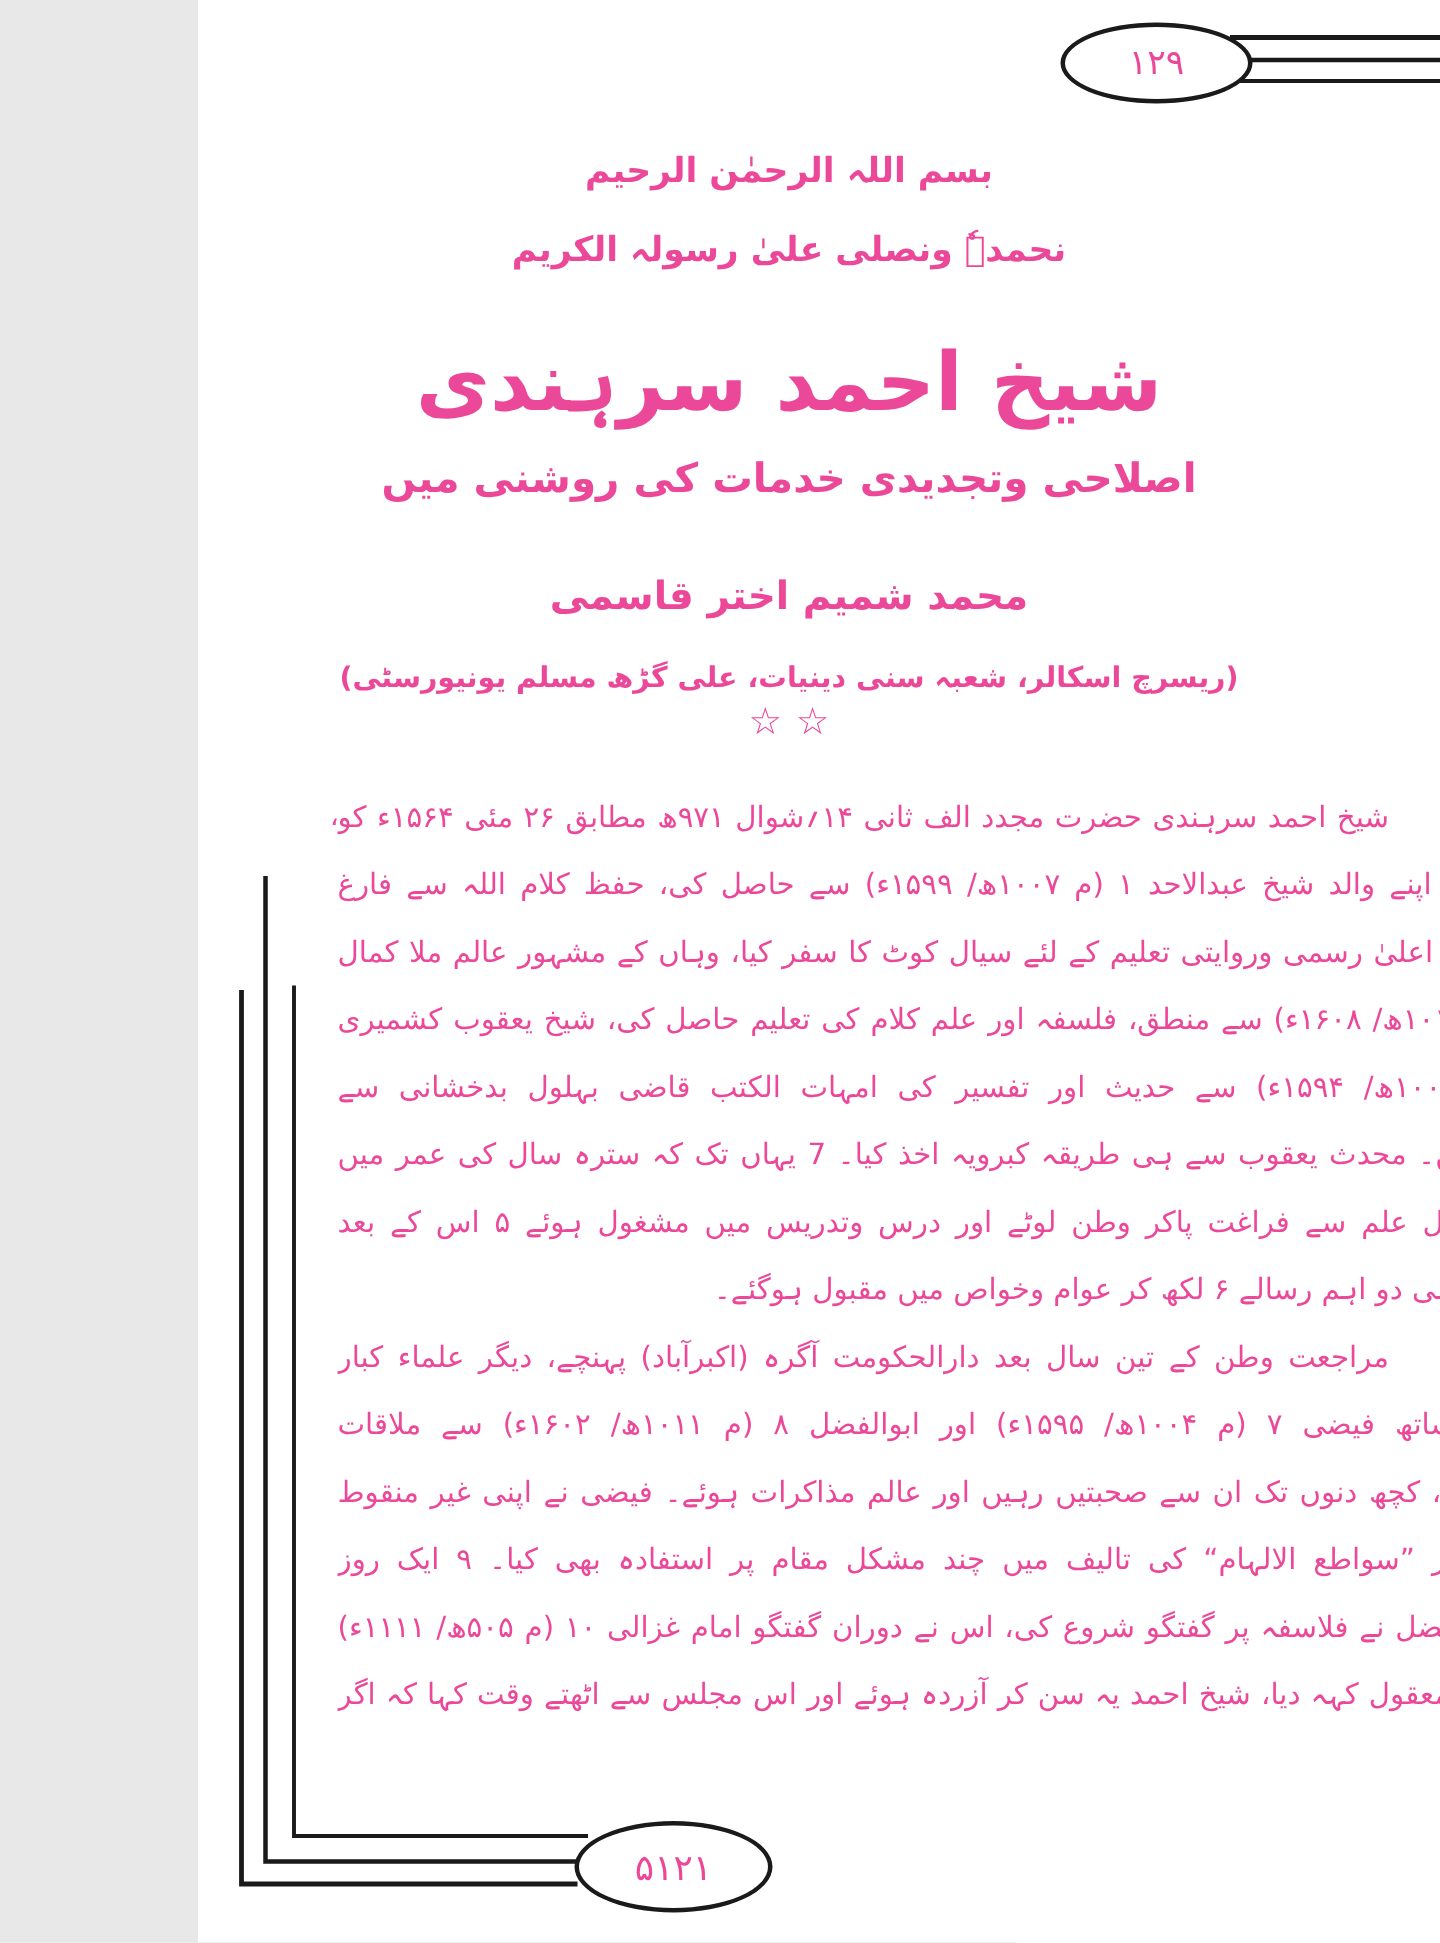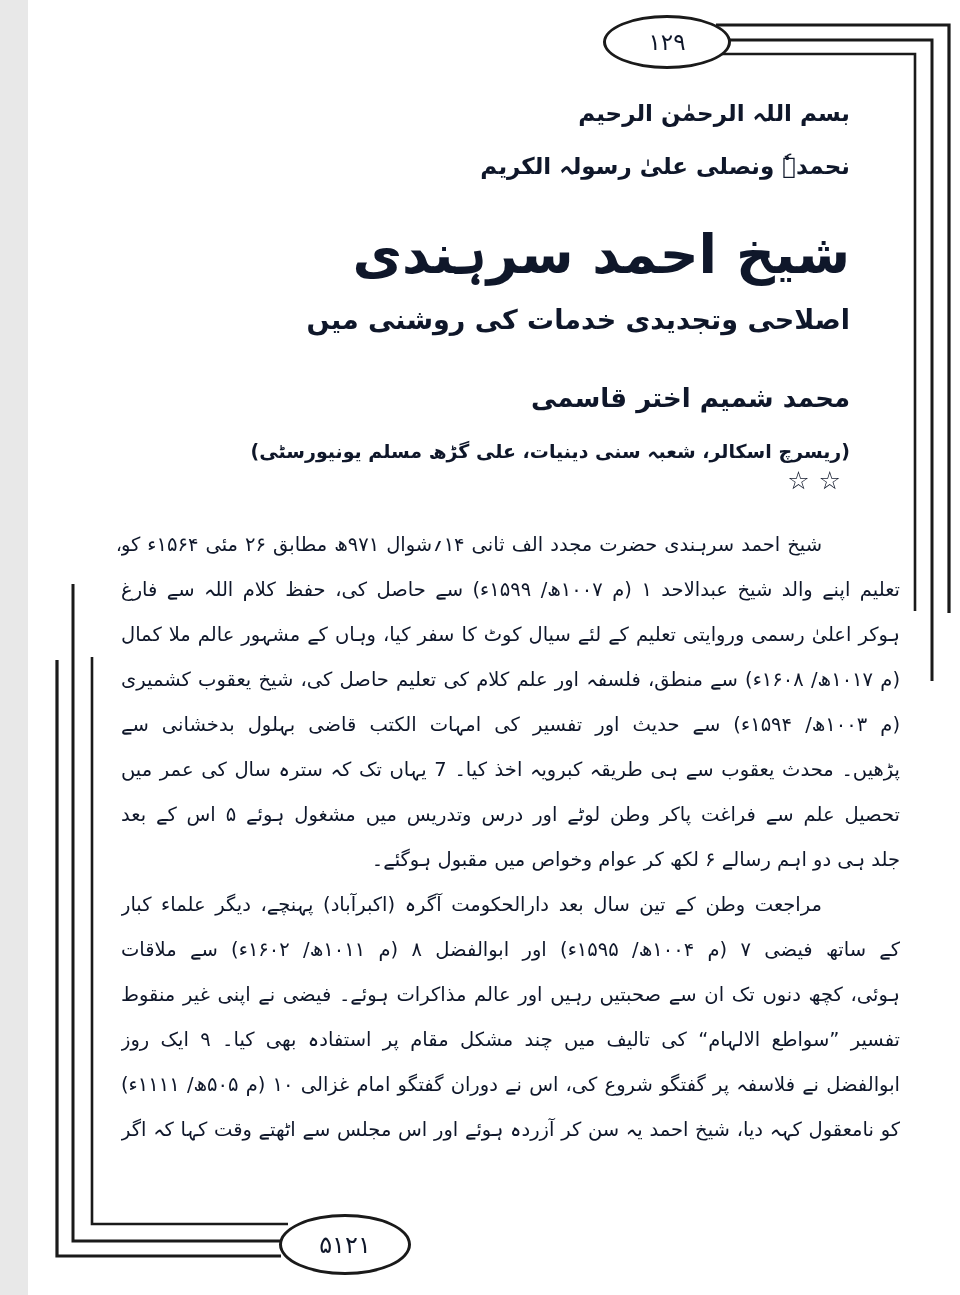--- a/index.html
+++ b/index.html
@@ -1,39 +1,39 @@
 <!DOCTYPE html>
 <html lang="ur" dir="rtl"><head>
 <meta charset="utf-8">
 <style>
   html,body{margin:0;padding:0;background:#e8e8e8;}
   .page{
     position:relative;
-    width:932px;height:1295px;
+    width:828px;height:1295px;
     background:#ffffff;
     overflow:hidden;
     font-family:"DejaVu Sans",sans-serif;
-    color:#0f172a;
+    color:#ec4899;
     direction:rtl;
   }
   .abs{position:absolute;}
   
   .frame-svg{position:absolute;left:0;top:0;width:960px;height:1295px;z-index:1;}
   .oval{
     position:absolute;z-index:2;
     background:#ffffff;border:3px solid #1a1a1a;border-radius:50%;
     display:flex;align-items:center;justify-content:center;
     font-size:23px;letter-spacing:1px;
   }
   .oval-top{left:575px;top:15px;width:122px;height:48px;}
   .oval-bottom{left:251px;top:1214px;width:126px;height:55px;font-size:24px;}
   
   .center-text{
     position:absolute;left:70px;right:110px;
-    z-index:3;
+    text-align:center;z-index:3;
   }
   .bismillah{top:100px;font-size:23px;font-weight:bold;}
   .hamd{top:153px;font-size:23px;font-weight:bold;}
   .main-title{top:205px;font-size:54px;font-weight:bold;line-height:100px;}
   .subtitle{top:304px;font-size:27px;font-weight:bold;}
   .author{top:383px;font-size:26px;font-weight:bold;}
   .affiliation{top:440px;font-size:19px;font-weight:bold;}
   .stars{top:466px;font-size:25px;letter-spacing:9px;padding-left:9px;}
   
   .body-block{

